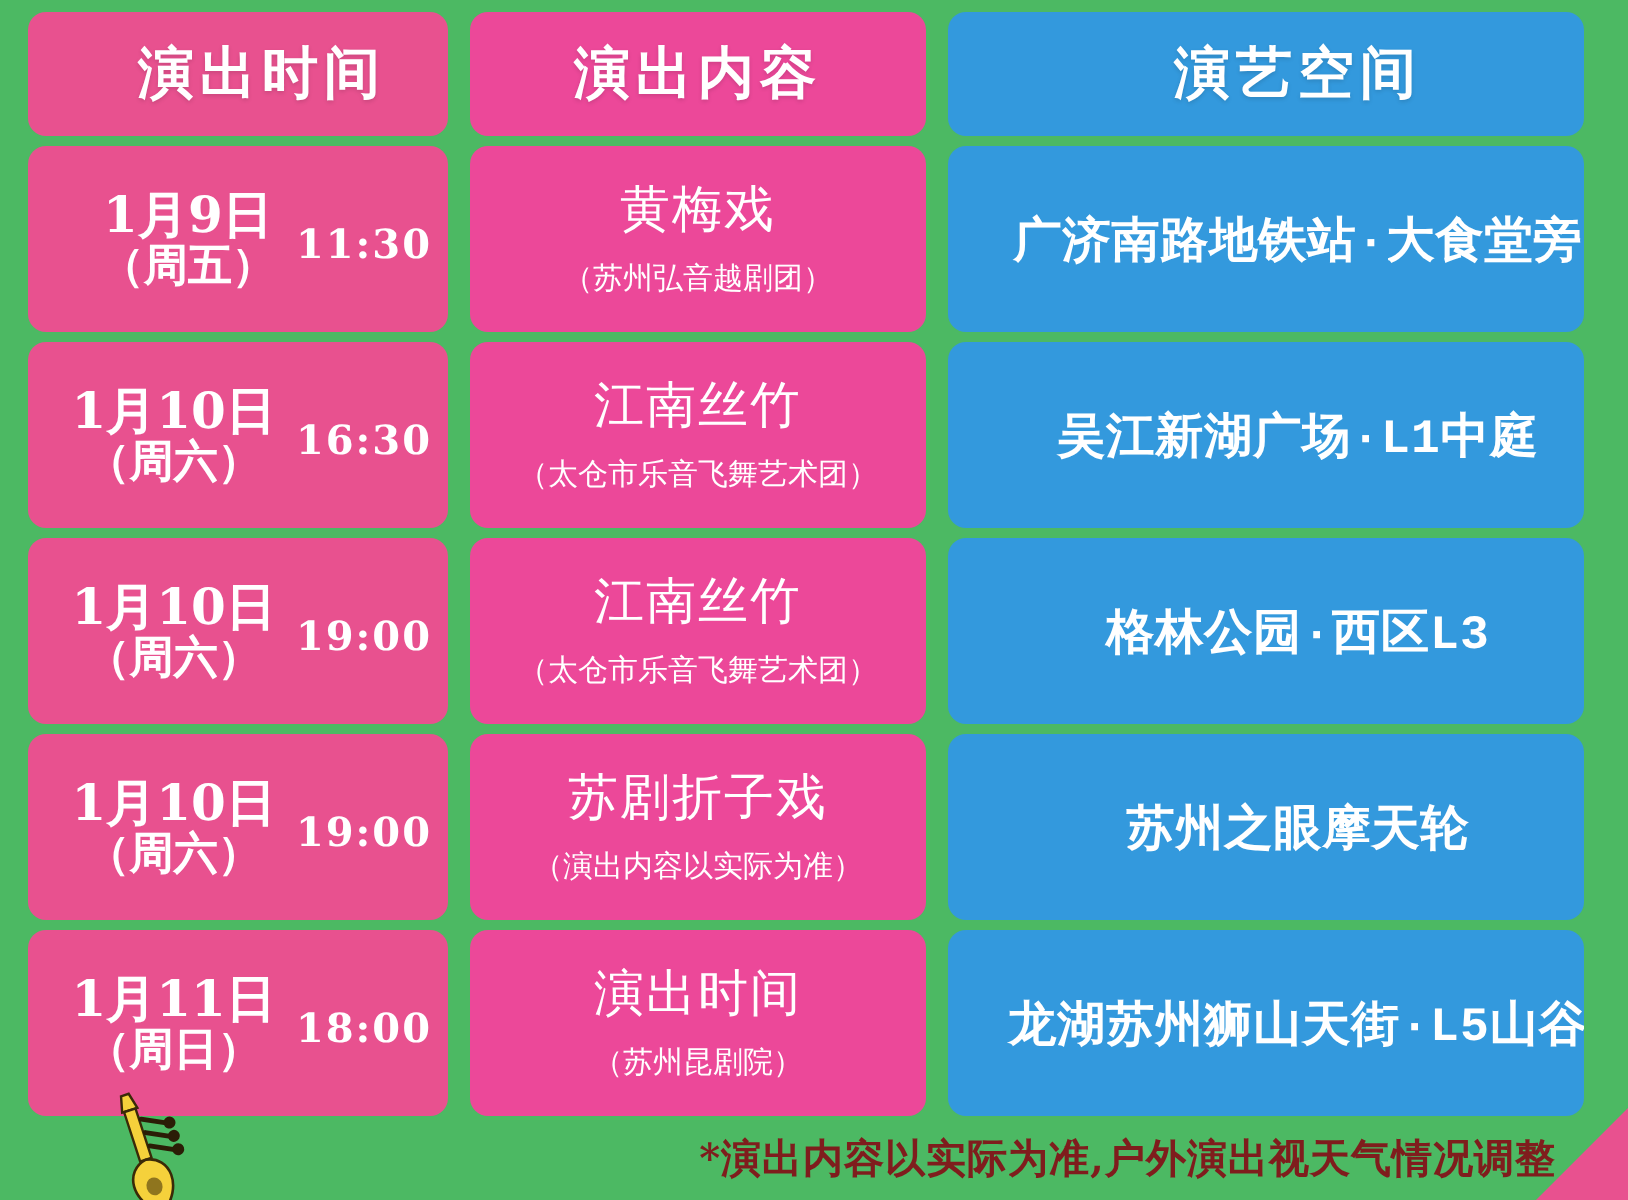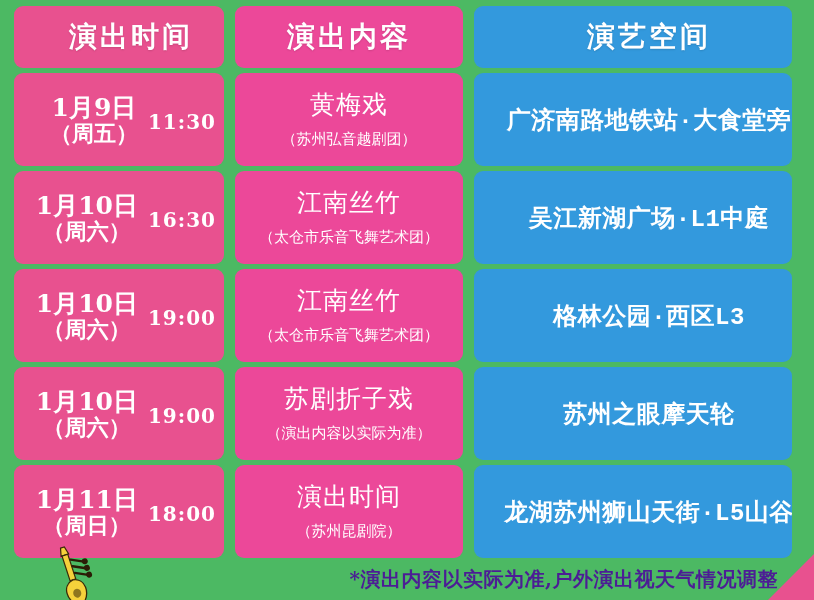--- a/index.html
+++ b/index.html
@@ -156,21 +156,21 @@
   .footer {
     position: relative;
     flex: 1;
     display: flex;
     align-items: center;
     justify-content: flex-end;
     padding-right: 22px;
     box-sizing: border-box;
   }
   .footnote {
-    color: #4c1d95;
+    color: #7f1d1d;
     font-size: 20px;
     font-weight: bold;
     letter-spacing: 0.5px;
     white-space: nowrap;
     font-family: "DejaVu Serif", "Liberation Serif", serif;
     position: relative;
     z-index: 3;
   }
 
   

